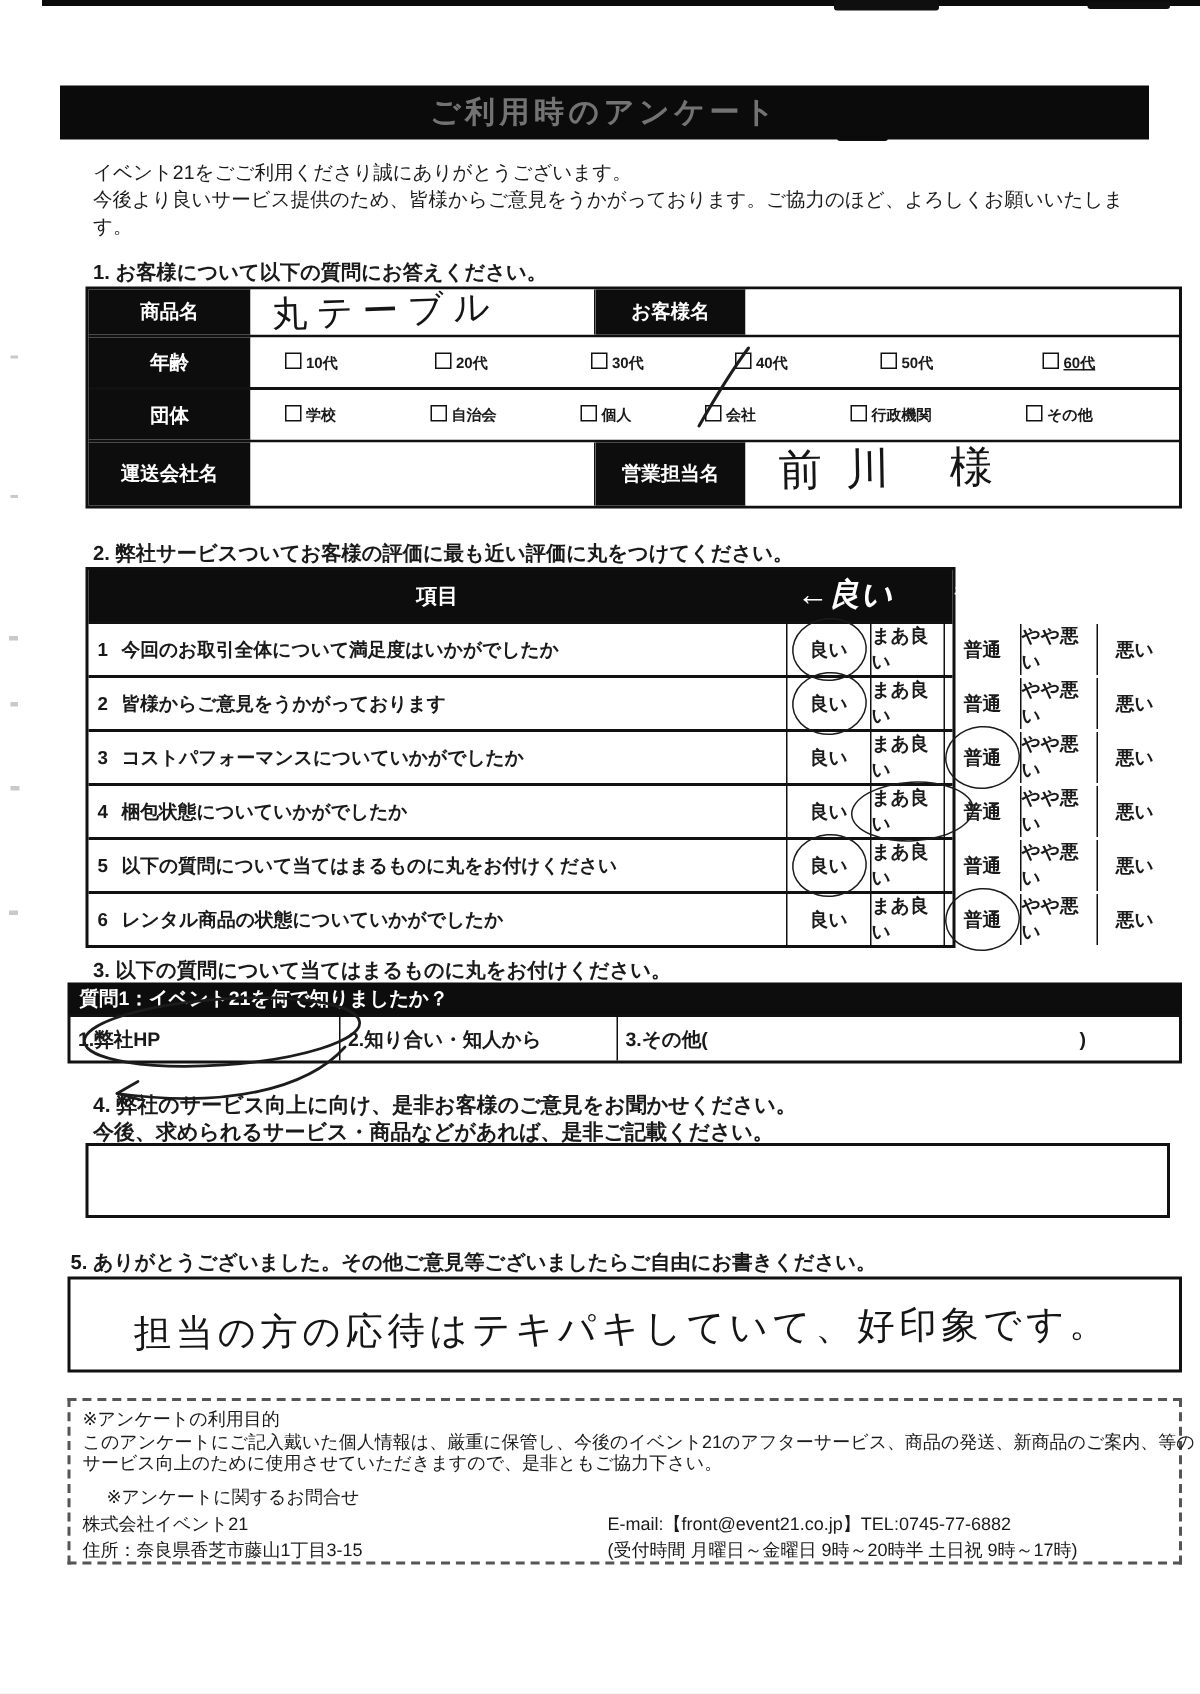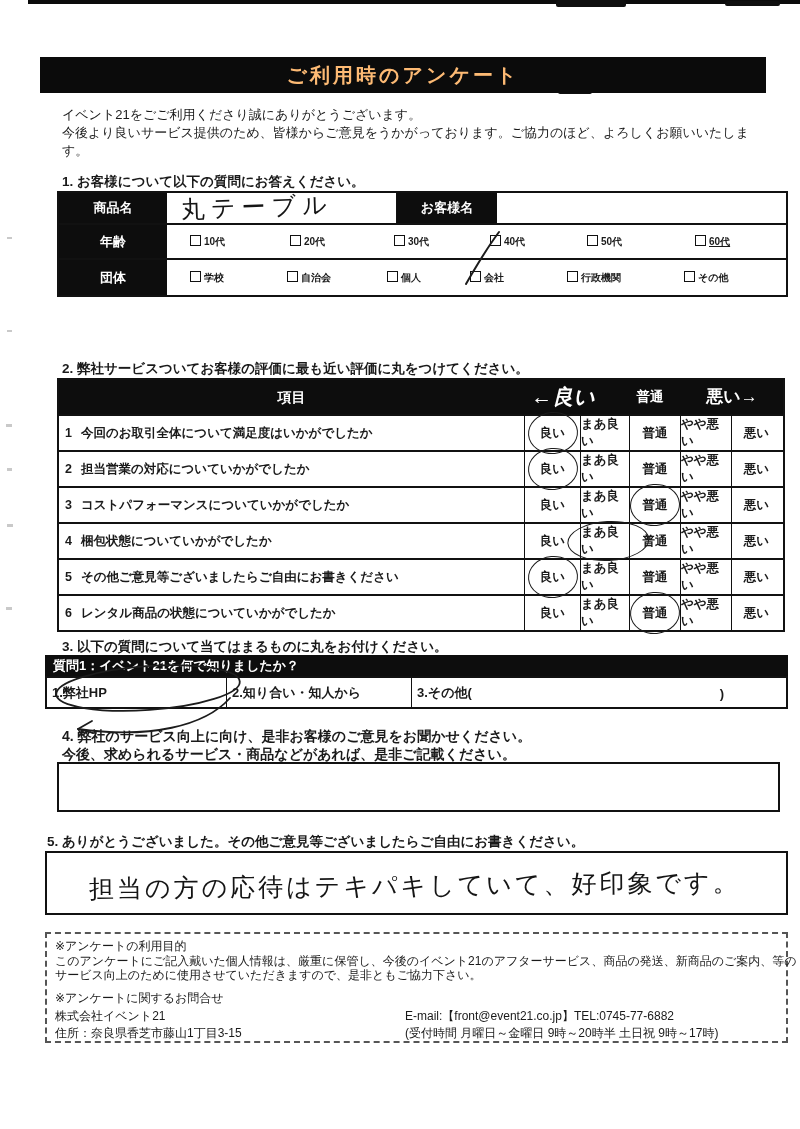--- a/index.html
+++ b/index.html
@@ -4,42 +4,42 @@
 <style>
   html,body{margin:0;padding:0;background:#e8e8e8;}
   #page{position:relative;width:800px;height:1129px;background:#ffffff;margin:0 auto;
         font-family:"Liberation Sans","DejaVu Sans",sans-serif;color:#1a1a1a;overflow:hidden;}
   .abs{position:absolute;}
   
   #top-strip{left:28px;top:0;width:772px;height:4px;background:#0b0b0b;}
   .smudge{background:#0f0f0f;border-radius:2px;}
   .edge-mark{background:#c9c9c9;}
   
-  #title-bar{left:40px;top:57px;width:726px;height:36px;background:#0b0b0b;color:#fdba74;
+  #title-bar{left:40px;top:57px;width:726px;height:36px;background:#0b0b0b;color:#737373;
              font-size:20px;font-weight:700;letter-spacing:3px;text-align:center;line-height:36px;}
   
   #intro{left:62px;top:106px;width:700px;font-size:13px;font-weight:400;line-height:18px;}
   .sec-head{font-size:13.5px;font-weight:700;}
   
   #table1{left:57px;top:191px;width:731px;border:2px solid #111;box-sizing:border-box;}
   .t1row{display:grid;box-sizing:border-box;border-bottom:2px solid #111;}
   .t1row:last-child{border-bottom:none;}
   .r14{grid-template-columns:108px 230px 100px 1fr;}
   .r23{grid-template-columns:108px 1fr;}
   .hcell{background:#0d0d0d;color:#fff;font-size:13px;font-weight:700;
          display:flex;align-items:center;justify-content:center;}
   .wcell{position:relative;background:#fff;border-right:1.5px solid #111;box-sizing:border-box;}
   .wcell:last-child{border-right:none;}
   .opt{position:absolute;top:50%;transform:translateY(-50%);font-size:10px;font-weight:700;white-space:nowrap;}
   .cb{display:inline-block;width:11px;height:11px;border:1.7px solid #111;margin-right:3px;vertical-align:-1px;box-sizing:border-box;}
   .hand{font-weight:400;color:#151515;}
   #hw-product{left:14px;top:-2px;font-size:24px;letter-spacing:6px;transform:rotate(-2deg);}
   #hw-sales{left:22px;top:-2px;font-size:29px;letter-spacing:16px;transform:rotate(-1deg);}
   
-  #table2{left:57px;top:378px;width:728px;box-sizing:border-box;border:2px solid #111;}
+  #table2{left:57px;top:378px;width:580px;box-sizing:border-box;border:2px solid #111;}
   #t2header{position:relative;height:34px;background:#0d0d0d;color:#fff;}
   #t2header .hl{position:absolute;top:0;height:34px;line-height:34px;text-align:center;font-weight:700;}
   .t2row{display:grid;grid-template-columns:465px 56px 49px 51px 51px 50px;height:36px;border-top:2px solid #111;box-sizing:border-box;}
   .qcell{display:flex;align-items:center;gap:9px;padding-left:6px;font-size:12.5px;font-weight:700;}
   .rcell{position:relative;border-left:1.5px solid #111;display:flex;align-items:center;justify-content:center;
          font-size:12.5px;font-weight:700;box-sizing:border-box;overflow:visible;}
   .circle{position:absolute;left:50%;top:50%;width:48px;height:40px;border:1.7px solid #1c1c1c;
           border-radius:50%;transform:translate(-50%,-50%) rotate(-5deg);pointer-events:none;}
   .circle.wide{width:80px;height:38px;transform:translate(-46%,-50%) rotate(-3deg);}
   
@@ -112,20 +112,28 @@
       <div class="hcell">団体</div>
       <div class="wcell">
         <span class="opt" style="left:23px;"><span class="cb"></span><span>学校</span></span>
         <span class="opt" style="left:120px;"><span class="cb"></span><span>自治会</span></span>
         <span class="opt" style="left:220px;"><span class="cb"></span><span>個人</span></span>
         <span class="opt" style="left:303px;"><span class="cb"></span><span>会社</span></span>
         <span class="opt" style="left:400px;"><span class="cb"></span><span>行政機関</span></span>
         <span class="opt" style="left:517px;"><span class="cb"></span><span>その他</span></span>
       </div>
     </div>
+    <div class="t1row r14" style="height:42px;">
+      <div class="hcell">運送会社名</div>
+      <div class="wcell"></div>
+      <div class="hcell">営業担当名</div>
+      <div class="wcell">
+        <span class="abs hand" id="hw-sales">前川 様</span>
+      </div>
+    </div>
   </div>
 
   <div class="abs sec-head" style="left:62px;top:360px;">2. 弊社サービスついてお客様の評価に最も近い評価に丸をつけてください。</div>
 
   <div class="abs" id="table2">
     <div id="t2header">
       <span class="hl" style="left:0;width:465px;font-size:14px;">項目</span>
       <span class="hl" style="left:444px;width:120px;font-size:21px;font-style:italic;">←良い</span>
       <span class="hl" style="left:541px;width:100px;font-size:13.5px;">普通</span>
       <span class="hl" style="left:618px;width:110px;font-size:17px;">悪い→</span>
@@ -149,21 +157,21 @@
       <div class="rcell">
           <span>やや悪い</span>
         </div>
       <div class="rcell">
           <span>悪い</span>
         </div>
     </div>
     <div class="t2row">
       <div class="qcell">
           <span>2</span>
-          <span>担当営業の対応についていかがでしたか</span>
+          <span>皆様からご意見をうかがっております</span>
         </div>
       <div class="rcell">
           <span>良い</span>
           <div class="circle"></div>
         </div>
       <div class="rcell">
           <span>まあ良い</span>
         </div>
       <div class="rcell">
           <span>普通</span>
@@ -215,21 +223,21 @@
       <div class="rcell">
           <span>やや悪い</span>
         </div>
       <div class="rcell">
           <span>悪い</span>
         </div>
     </div>
     <div class="t2row">
       <div class="qcell">
           <span>5</span>
-          <span>その他ご意見等ございましたらご自由にお書きください</span>
+          <span>以下の質問について当てはまるものに丸をお付けください</span>
         </div>
       <div class="rcell">
           <span>良い</span>
           <div class="circle"></div>
         </div>
       <div class="rcell">
           <span>まあ良い</span>
         </div>
       <div class="rcell">
           <span>普通</span>
@@ -288,21 +296,21 @@
 
   <div class="abs sec-head" id="s5-head">5. ありがとうございました。その他ご意見等ございましたらご自由にお書きください。</div>
   <div class="abs" id="s5-box">
     <span class="hand" id="hw-comment">担当の方の応待はテキパキしていて、好印象です。</span>
   </div>
 
   <div class="abs" id="footer-box">
     <span style="left:8px;top:4px;">※アンケートの利用目的</span>
     <span style="left:8px;top:19px;">このアンケートにご記入戴いた個人情報は、厳重に保管し、今後のイベント21のアフターサービス、商品の発送、新商品のご案内、等の</span>
     <span style="left:8px;top:33px;">サービス向上のために使用させていただきますので、是非ともご協力下さい。</span>
-    <span style="left:8px;top:56px;">※アンケートに関するお問合せ</span>
+    <span style="left:24px;top:56px;">※アンケートに関するお問合せ</span>
     <span style="left:8px;top:74px;text-align:center;">株式会社イベント21</span>
     <span style="left:8px;top:91px;">住所：奈良県香芝市藤山1丁目3-15</span>
     <span style="left:358px;top:74px;">E-mail:【front@event21.co.jp】TEL:0745-77-6882</span>
     <span style="left:358px;top:91px;">(受付時間 月曜日～金曜日 9時～20時半  土日祝 9時～17時)</span>
   </div>
 
   <svg class="abs" id="ink-overlay" viewBox="0 0 800 1129">
     <path id="company-check" d="M466,284 C474,270 487,248 499,232" stroke="#1c1c1c" stroke-width="2" fill="none" stroke-linecap="round"></path>
     <g id="hp-circle">
       <ellipse cx="148" cy="688" rx="92" ry="22" transform="rotate(-4 148 688)" stroke="#1c1c1c" stroke-width="1.8" fill="none"></ellipse>

